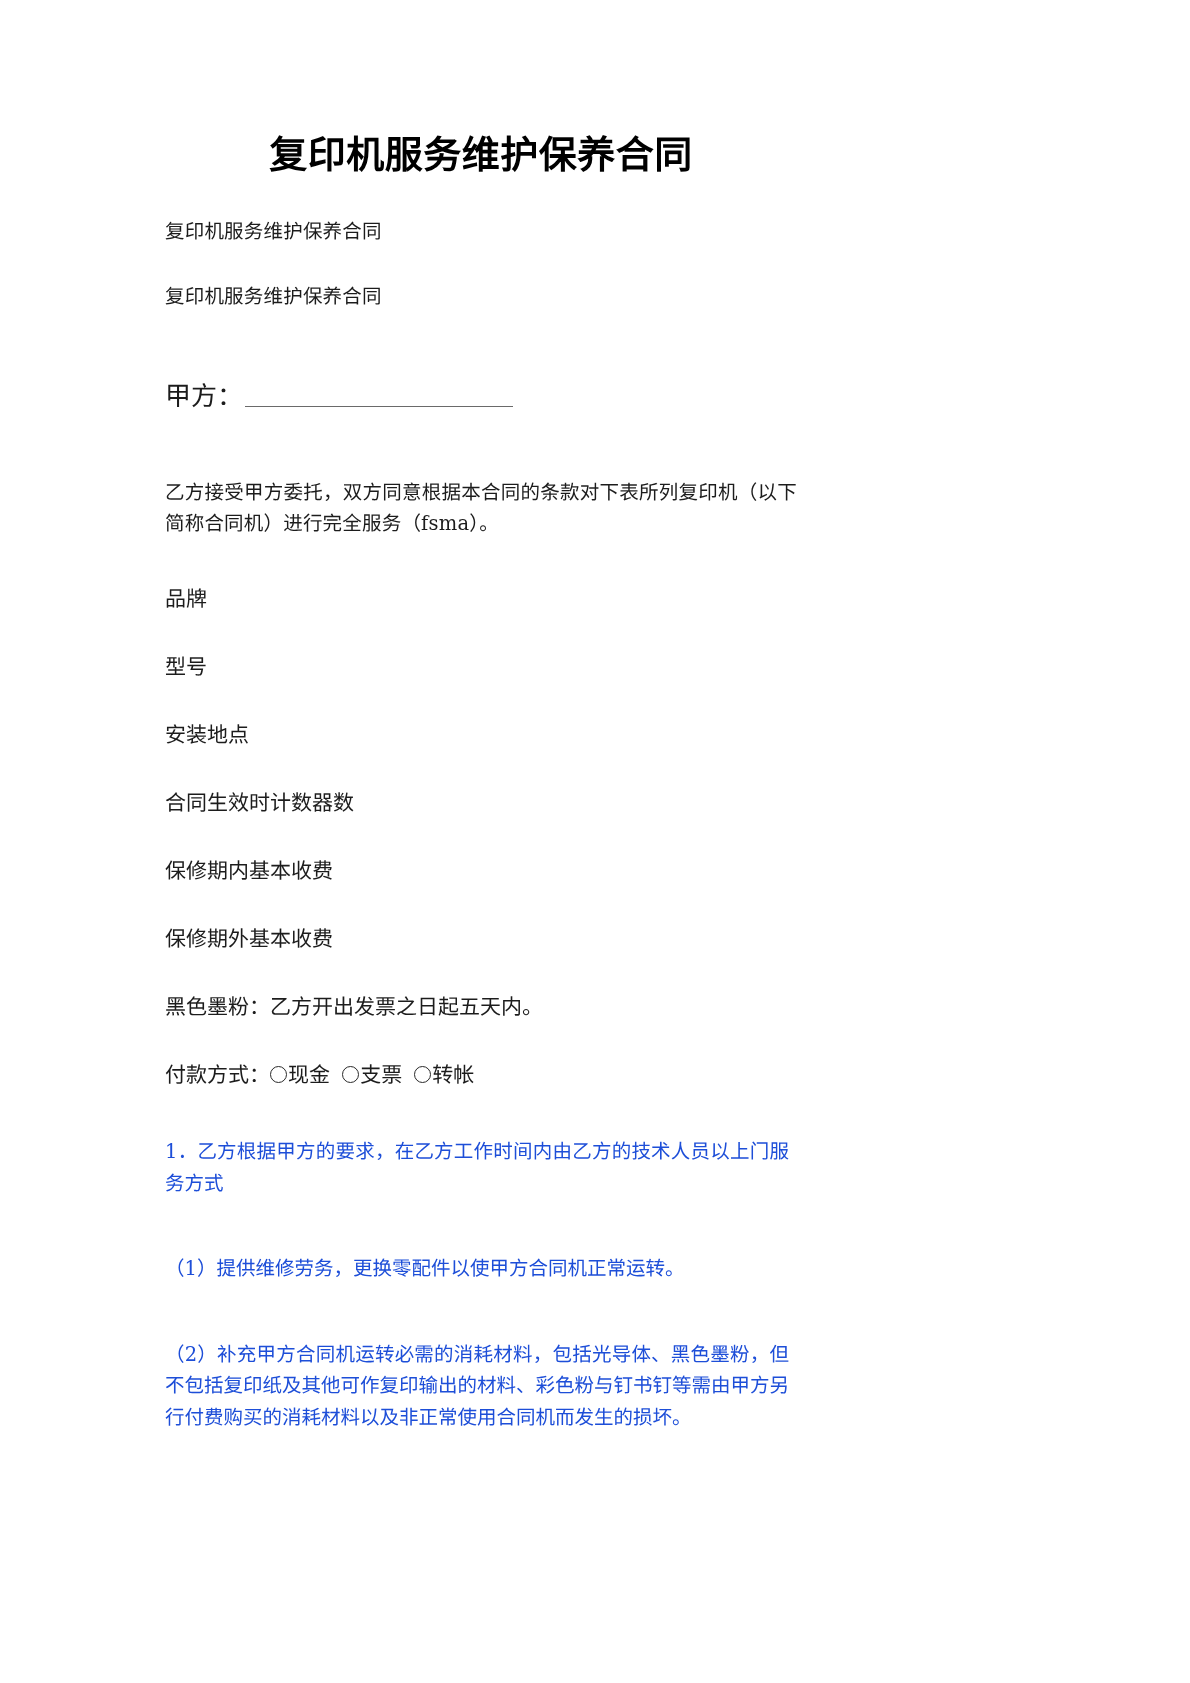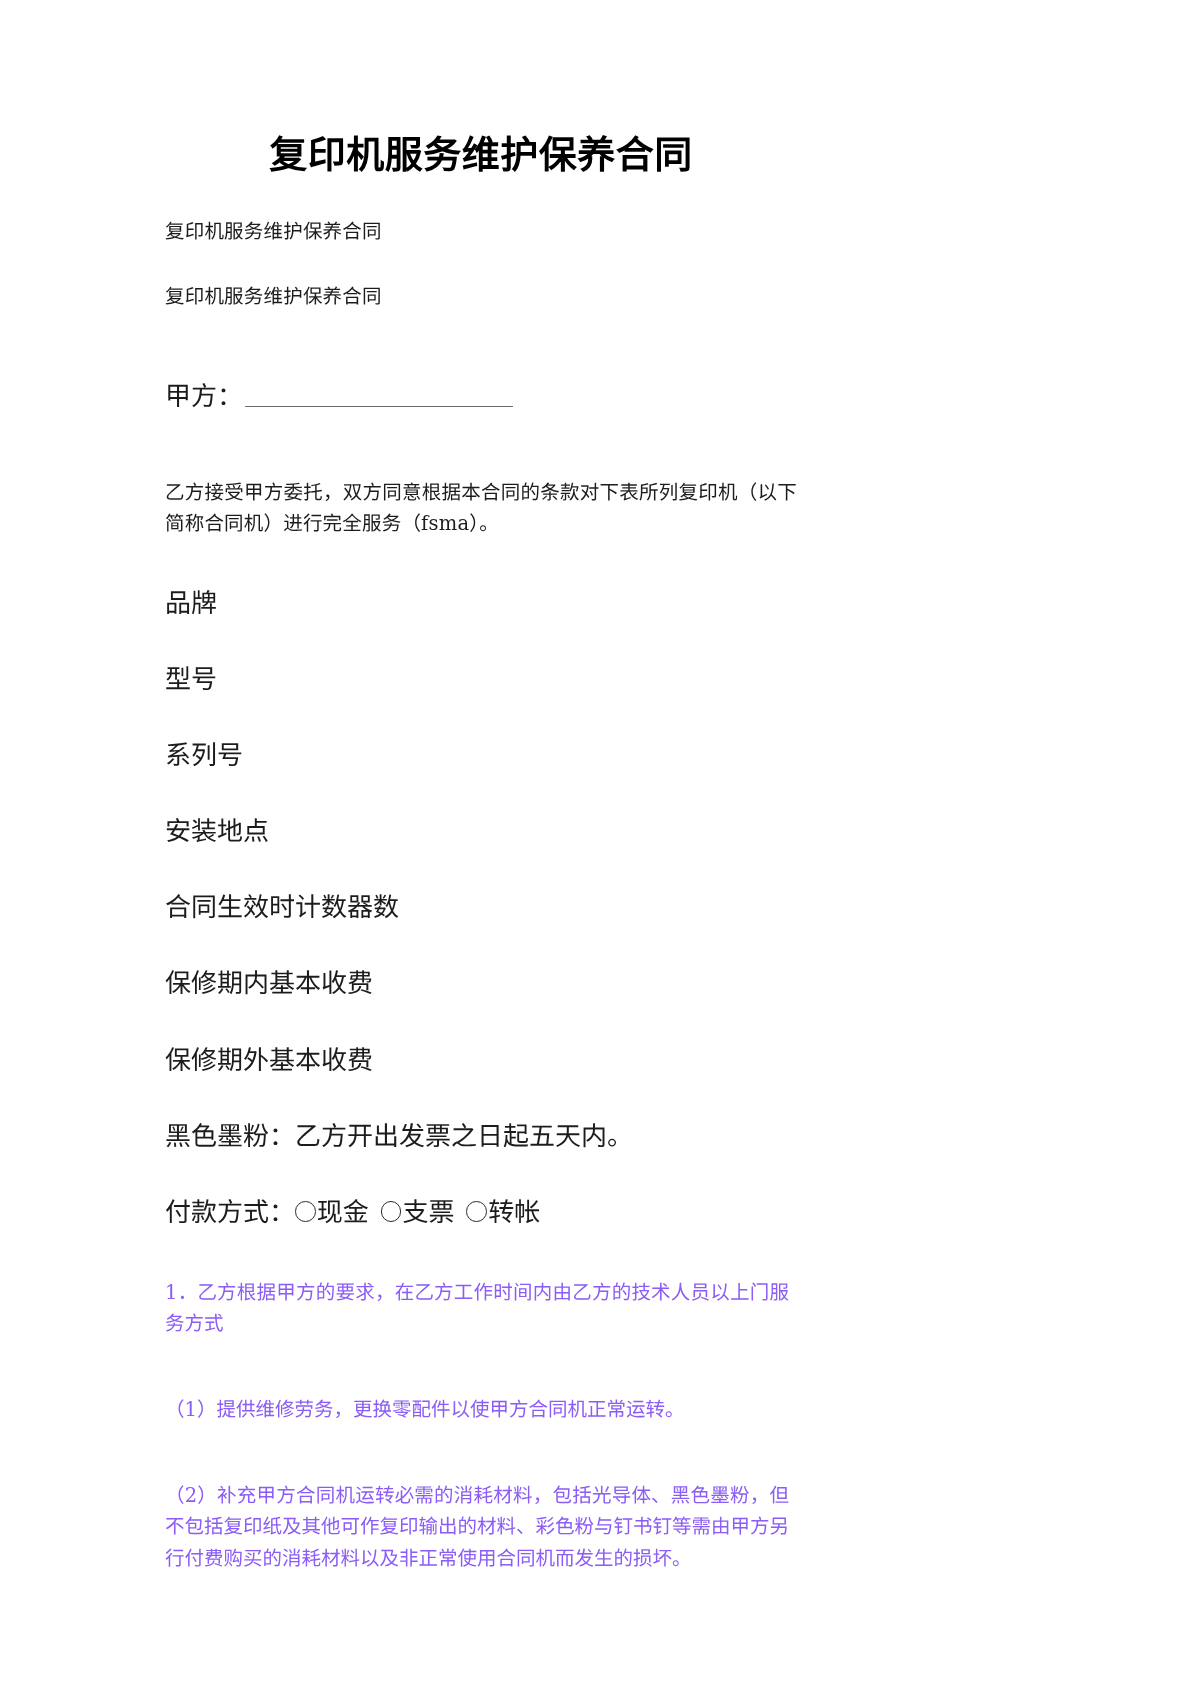--- a/index.html
+++ b/index.html
@@ -63,21 +63,21 @@
   }
   .field-blank {
     display: inline-block;
     width: 268px;
     border-bottom: 1px solid #6a6a6a;
     height: 0.95em;
     vertical-align: -2px;
     margin-left: 2px;
   }
   .item-line {
-    font-size: 26px;
+    font-size: 21px;
     line-height: 1.62;
     margin: 0 0 34px 0;
     color: #1c1c1c;
   }
   .radio-group {
     display: inline;
     margin-top: 44px;
   }
   .radio-opt {
     display: inline-block;
@@ -92,21 +92,21 @@
     border-radius: 50%;
     vertical-align: -1px;
     margin-right: 1px;
   }
   .clause {
     font-size: 19.5px;
     line-height: 1.62;
     margin: 0 8px 54px 0;
     text-align: justify;
     text-justify: inter-ideograph;
-    color: #8b5cf6;
+    color: #1d4ed8;
   }
   .clause-last {
     margin-bottom: 0;
   }
   .spacer-top { margin-top: 44px; }
 </style>
 </head>
 <body>
 
 <div class="page">
@@ -122,23 +122,20 @@
   </div>
 
 
   <p class="para body-block">乙方接受甲方委托，双方同意根据本合同的条款对下表所列复印机（以下简称合同机）进行完全服务（fsma）。</p>
 
   <div class="item-line">
     <span>品牌</span>
   </div>
   <div class="item-line">
     <span>型号</span>
-  </div>
-  <div class="item-line">
-    <span>系列号</span>
   </div>
   <div class="item-line">
     <span>安装地点</span>
   </div>
   <div class="item-line">
     <span>合同生效时计数器数</span>
   </div>
   <div class="item-line">
     <span>保修期内基本收费</span>
   </div>

